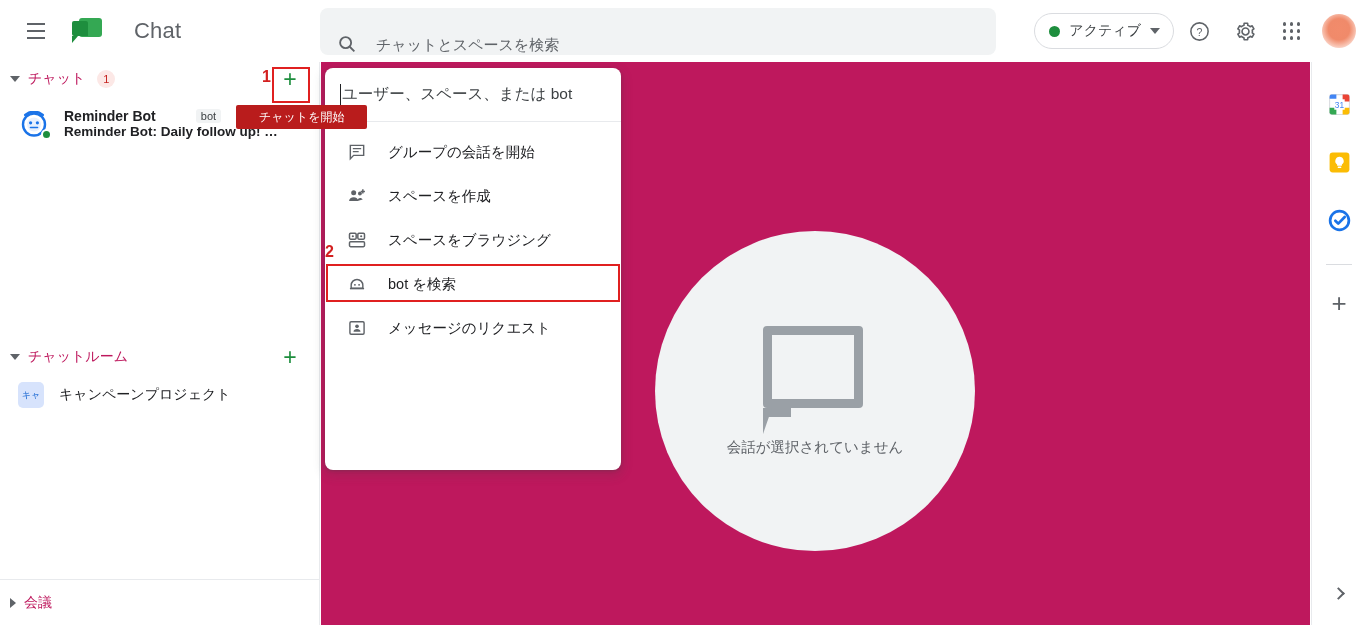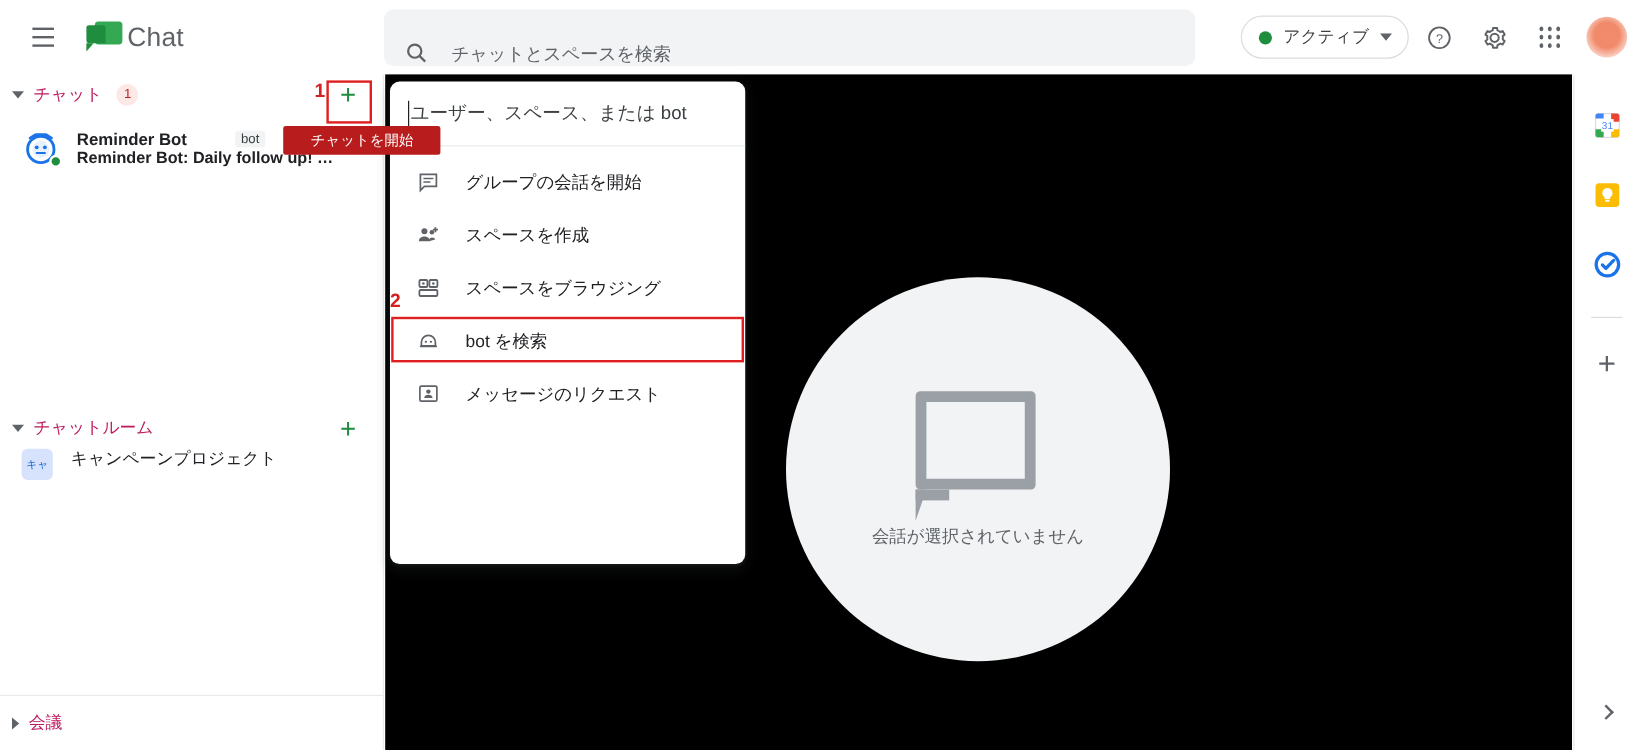--- a/index.html
+++ b/index.html
@@ -15,21 +15,21 @@
     position: absolute; top: 0; left: 0; width: 1366px; height: 62px;
     display: flex; align-items: center; background: #fff;
   }
   .hamburger {
     width: 48px; height: 48px; margin-left: 12px;
     display: flex; flex-direction: column; justify-content: center;
     align-items: center; gap: 5px; cursor: pointer; border-radius: 50%;
   }
   .hamburger span { display: block; width: 18px; height: 2px; background: #5f6368; }
 
-  .brand { display: flex; align-items: center; margin-left: 12px; gap: 4px; }
+  .brand { display: flex; align-items: center; margin-left: 12px; gap: 32px; }
   .brand-logo { position: relative; width: 30px; height: 26px; }
   .brand-logo .b1 {
     position: absolute; left: 7px; top: 0; width: 23px; height: 19px;
     background: #34a853; border-radius: 3px;
   }
   .brand-logo .b2 {
     position: absolute; left: 0; top: 3px; width: 16px; height: 15px;
     background: #1e8e3e; border-radius: 2px 2px 0 2px;
   }
   .brand-logo .b2:after {
@@ -129,21 +129,21 @@
   .conv-snippet {
     font-size: 13.5px; font-weight: bold; color: #202124;
     white-space: nowrap; overflow: hidden; text-overflow: ellipsis; max-width: 220px;
   }
   .presence {
     position: absolute; right: -2px; bottom: -1px; width: 11px; height: 11px;
     border-radius: 50%; background: #1e8e3e; border: 2px solid #fff;
   }
 
   .room-item {
-    display: flex; align-items: flex-start; height: 42px; padding: 0 12px 0 18px;
+    display: flex; align-items: center; height: 42px; padding: 0 12px 0 18px;
     gap: 15px; cursor: pointer;
   }
   .room-chip {
     width: 26px; height: 26px; border-radius: 5px; background: #d7e3fc;
     color: #1967d2; font-size: 9px; display: flex;
     align-items: center; justify-content: center;
   }
   .room-name { font-size: 14px; color: #202124; }
 
   .sidebar-divider {
@@ -185,21 +185,21 @@
   .dd-ico { width: 20px; height: 20px; flex: 0 0 20px; }
   .dd-label { font-size: 14.5px; color: #202124; }
   .item-highlight {
     position: absolute; left: 326px; top: 264px; width: 294px; height: 38px;
     border: 2px solid #e02020; z-index: 50; pointer-events: none;
   }
 
   
   .main {
     position: absolute; left: 321px; top: 62px; right: 56px; bottom: 0;
-    background: #000000;
+    background: #be185d;
   }
   .empty-circle {
     position: absolute; left: 334px; top: 169px; width: 320px; height: 320px;
     border-radius: 50%; background: #f1f3f4;
     display: flex; flex-direction: column; align-items: center; justify-content: center;
   }
   .empty-bubble {
     width: 100px; height: 82px; border: 9px solid #9aa0a6;
     border-radius: 4px; position: relative; margin-bottom: 30px; margin-left: -4px;
   }

